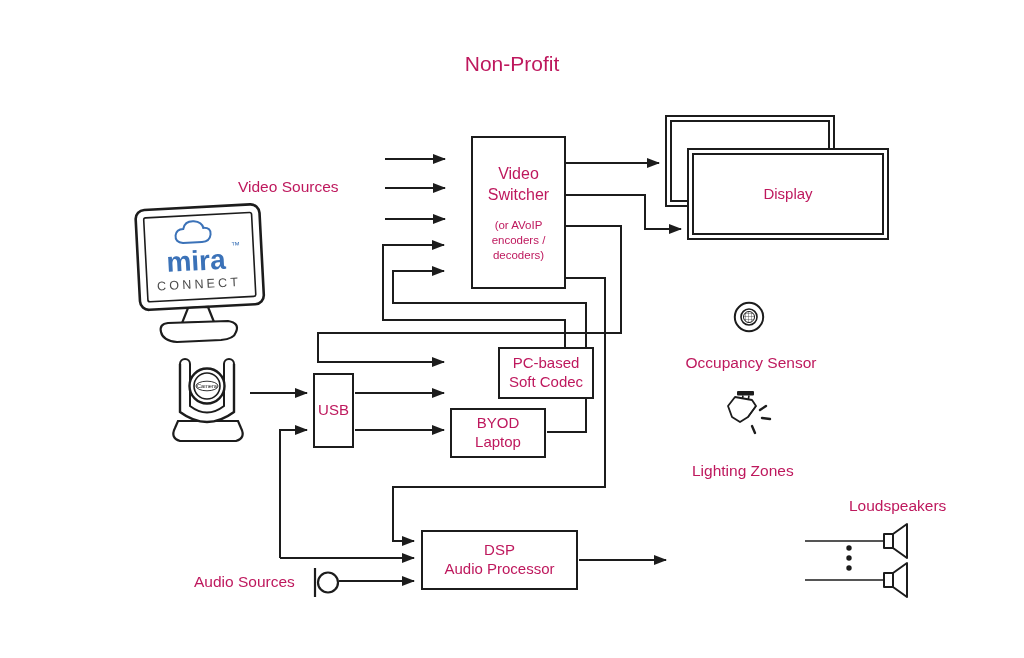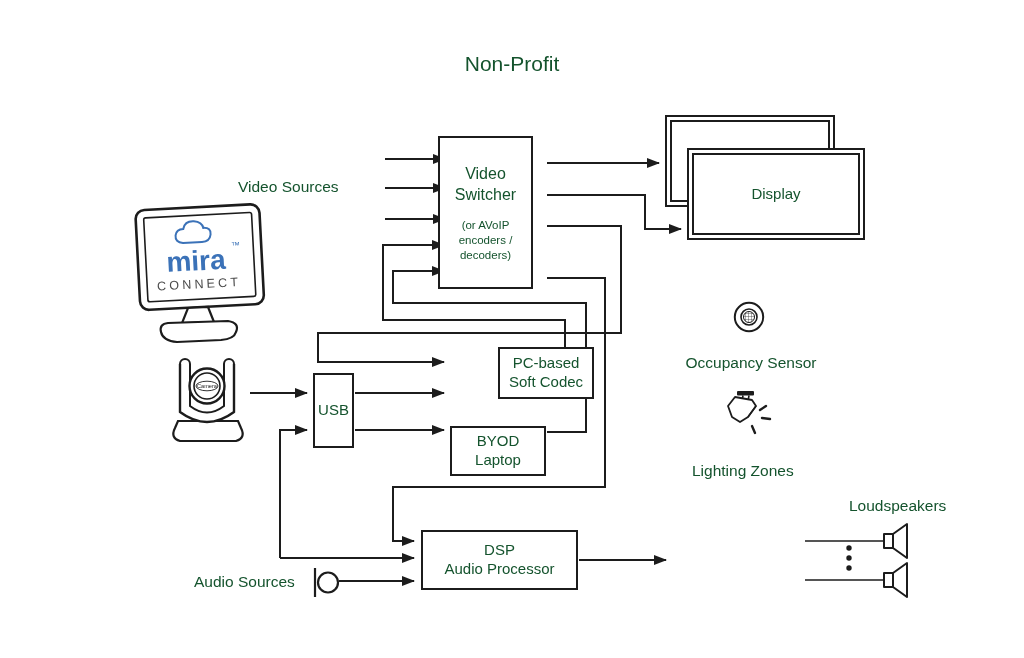--- a/index.html
+++ b/index.html
@@ -1,17 +1,17 @@
 <!DOCTYPE html>
 <html><head>
 <meta charset="utf-8">
 <style>
   html,body{margin:0;padding:0;background:#fff;}
   #stage{position:relative;width:1024px;height:658px;background:#fff;overflow:hidden;
-         font-family:"Liberation Sans",sans-serif;color:#14532d;}
+         font-family:"Liberation Sans",sans-serif;color:#be185d;}
   .box{position:absolute;border:2px solid #1c1c1c;background:#fff;box-sizing:border-box;
        display:flex;flex-direction:column;align-items:center;justify-content:center;
        text-align:center;font-size:15px;line-height:1.25;z-index:2;}
   .lbl{position:absolute;font-size:15.5px;white-space:nowrap;z-index:2;}
   .ctr{text-align:center;}
   #lines{position:absolute;left:0;top:0;z-index:1;}
   .icon-svg{position:absolute;z-index:2;}
   .vs-title{font-size:16px;line-height:1.35;}
   .vs-sub{font-size:11.5px;line-height:1.3;margin-top:12px;text-align:center;}
   .display-inner{position:absolute;inset:3px;border:2px solid #1c1c1c;}
@@ -53,51 +53,51 @@
   </svg>
 
   <div class="lbl ctr" style="left:362px;top:52px;width:300px;font-size:21px;">Non-Profit</div>
 
   <div class="lbl" style="left:238px;top:178px;">Video Sources</div>
   <div class="lbl" style="left:176px;top:573px;margin-left:18px;">Audio Sources</div>
   <div class="lbl ctr" style="left:671px;top:354px;width:160px;">Occupancy Sensor</div>
   <div class="lbl" style="left:692px;top:462px;">Lighting Zones</div>
   <div class="lbl" style="left:805px;top:497px;margin-left:44px;">Loudspeakers</div>
 
-  <div class="box" style="left:438px;top:136px;width:95px;height:153px;">
+  <div class="box" style="left:471px;top:136px;width:95px;height:153px;">
     <div class="vs-title">
       <div>Video</div>
       <div>Switcher</div>
     </div>
     <div class="vs-sub">
       <div>(or AVoIP</div>
       <div>encoders /</div>
       <div>decoders)</div>
     </div>
   </div>
 
   <div class="box" style="left:665px;top:115px;width:170px;height:92px;padding:0;">
     <div class="display-inner"></div>
   </div>
-  <div class="box" style="left:687px;top:148px;width:178px;height:92px;padding:0;z-index:3;">
+  <div class="box" style="left:687px;top:148px;width:202px;height:92px;padding:0;z-index:3;">
     <div class="display-inner">
       <div class="disp-label">Display</div>
     </div>
   </div>
 
   <div class="box" style="left:313px;top:373px;width:41px;height:75px;">
     <div>USB</div>
   </div>
 
   <div class="box" style="left:450px;top:347px;width:96px;height:52px;margin-left:48px;">
     <div>PC-based</div>
     <div>Soft Codec</div>
   </div>
 
-  <div class="box" style="left:450px;top:426px;width:96px;height:50px;">
+  <div class="box" style="left:450px;top:408px;width:96px;height:50px;">
     <div>BYOD</div>
     <div>Laptop</div>
   </div>
 
   <div class="box" style="left:421px;top:530px;width:157px;height:60px;">
     <div>DSP</div>
     <div>Audio Processor</div>
   </div>
 
 

